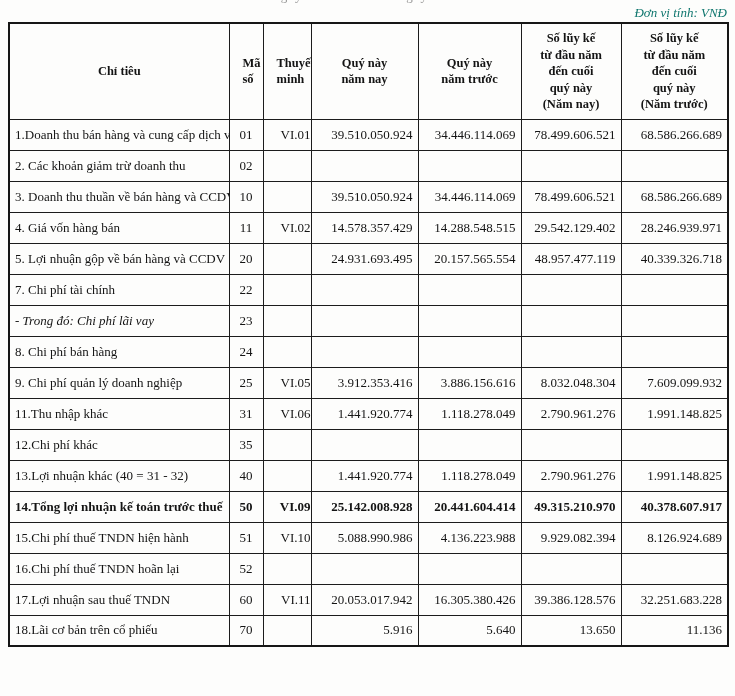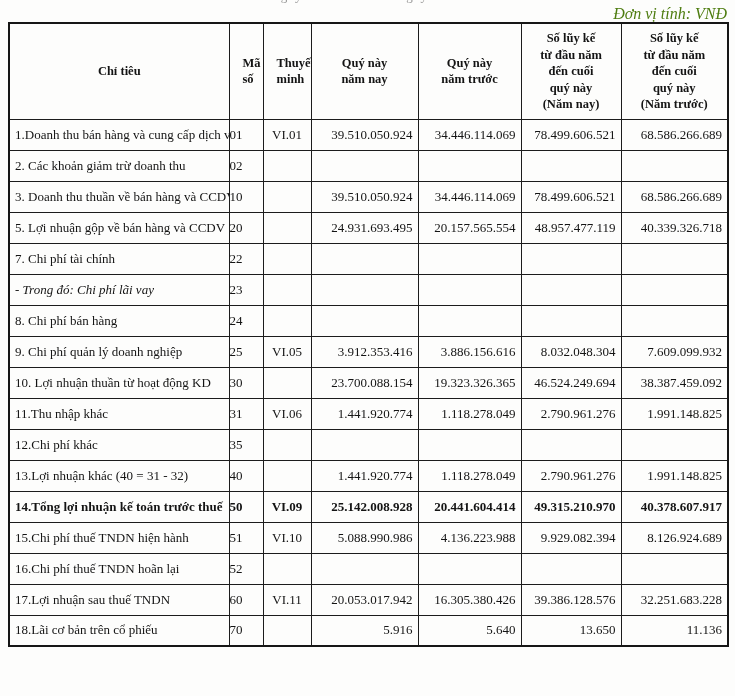--- a/index.html
+++ b/index.html
@@ -27,22 +27,22 @@
     font-size: 13px;
     letter-spacing: 1px;
     color: #444;
     white-space: nowrap;
   }
 
   .unit-label {
     position: absolute;
     top: 5px; right: 8px;
     font-style: italic;
-    font-size: 16px;
-    color: #4d7c0f;
+    font-size: 13px;
+    color: #0f766e;
   }
 
   table.fin {
     position: absolute;
     top: 22px; left: 8px;
     width: 719px;
     table-layout: fixed;
     border-collapse: collapse;
     border: 2px solid #161616;
     background: #fdfdfc;
@@ -58,22 +58,22 @@
     font-weight: bold;
     text-align: center;
     white-space: pre-line;
     line-height: 1.32;
     font-size: 12.5px;
     padding: 2px 13px;
   }
   tbody td { height: 31px; }
 
   .col-label   { text-align: left;  padding-left: 5px;  white-space: nowrap; }
-  .col-ma_so   { }
-  .col-thuyet_minh { text-align: center; }
+  .col-ma_so   { text-align: center; }
+  .col-thuyet_minh { text-align: right; }
   .col-q_now, .col-q_prev, .col-cum_now, .col-cum_prev {
     text-align: right; padding-right: 5px; white-space: nowrap;
   }
   tr.bold td { font-weight: bold; }
   tr.italic td.col-label { font-style: italic; }
   td.indent { }
 </style>
 </head>
 <body>
 
@@ -140,20 +140,29 @@
         <tr>
           <td class="col-label">3. Doanh thu thuần về bán hàng và CCDV</td>
           <td class="col-ma_so">10</td>
           <td class="col-thuyet_minh"></td>
           <td class="col-q_now">39.510.050.924</td>
           <td class="col-q_prev">34.446.114.069</td>
           <td class="col-cum_now">78.499.606.521</td>
           <td class="col-cum_prev">68.586.266.689</td>
         </tr>
         <tr>
+          <td class="col-label">4. Giá vốn hàng bán</td>
+          <td class="col-ma_so">11</td>
+          <td class="col-thuyet_minh">VI.02</td>
+          <td class="col-q_now">14.578.357.429</td>
+          <td class="col-q_prev">14.288.548.515</td>
+          <td class="col-cum_now">29.542.129.402</td>
+          <td class="col-cum_prev">28.246.939.971</td>
+        </tr>
+        <tr>
           <td class="col-label">5. Lợi nhuận gộp về bán hàng và CCDV</td>
           <td class="col-ma_so">20</td>
           <td class="col-thuyet_minh"></td>
           <td class="col-q_now">24.931.693.495</td>
           <td class="col-q_prev">20.157.565.554</td>
           <td class="col-cum_now">48.957.477.119</td>
           <td class="col-cum_prev">40.339.326.718</td>
         </tr>
         <tr>
           <td class="col-label">7. Chi phí tài chính</td>
@@ -183,29 +192,20 @@
           <td class="col-cum_prev"></td>
         </tr>
         <tr>
           <td class="col-label">9. Chi phí quản lý doanh nghiệp</td>
           <td class="col-ma_so">25</td>
           <td class="col-thuyet_minh">VI.05</td>
           <td class="col-q_now">3.912.353.416</td>
           <td class="col-q_prev">3.886.156.616</td>
           <td class="col-cum_now">8.032.048.304</td>
           <td class="col-cum_prev">7.609.099.932</td>
-        </tr>
-        <tr>
-          <td class="col-label">10. Lợi nhuận thuần từ hoạt động KD</td>
-          <td class="col-ma_so">30</td>
-          <td class="col-thuyet_minh"></td>
-          <td class="col-q_now">23.700.088.154</td>
-          <td class="col-q_prev">19.323.326.365</td>
-          <td class="col-cum_now">46.524.249.694</td>
-          <td class="col-cum_prev">38.387.459.092</td>
         </tr>
         <tr>
           <td class="col-label">11.Thu nhập khác</td>
           <td class="col-ma_so">31</td>
           <td class="col-thuyet_minh">VI.06</td>
           <td class="col-q_now">1.441.920.774</td>
           <td class="col-q_prev">1.118.278.049</td>
           <td class="col-cum_now">2.790.961.276</td>
           <td class="col-cum_prev">1.991.148.825</td>
         </tr>

